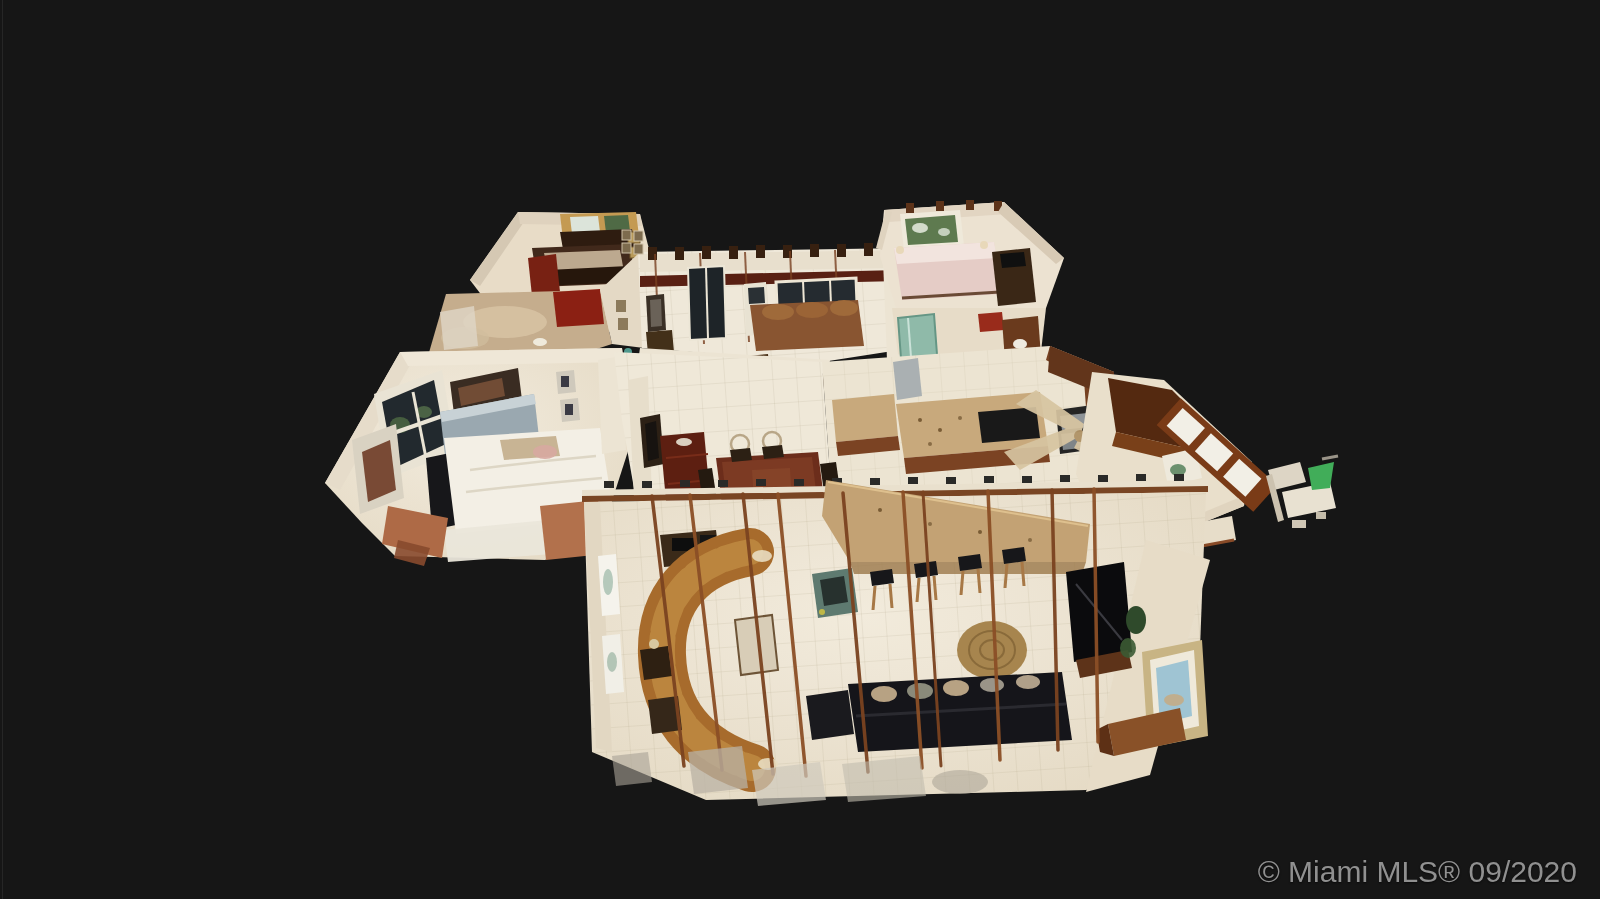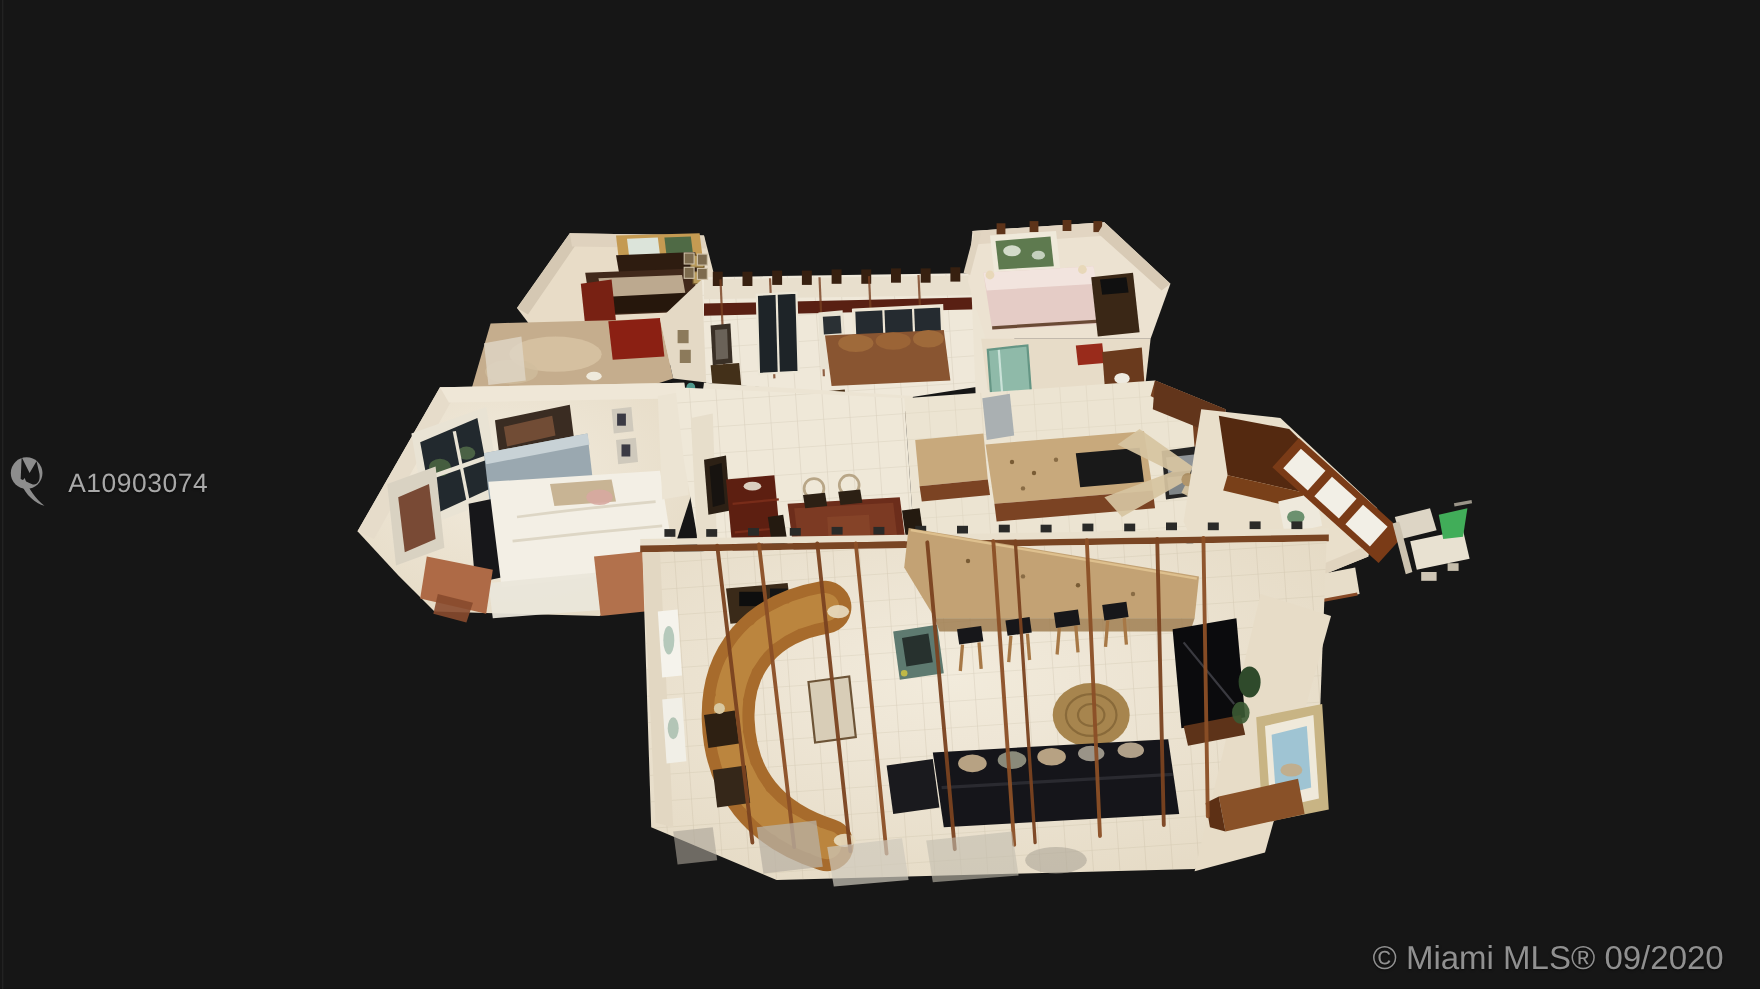--- a/index.html
+++ b/index.html
@@ -17,21 +17,21 @@
   }
   .scene{position:absolute;left:0;top:0;filter:blur(.35px) saturate(.97);}
   .watermark{
     position:absolute;left:8px;top:414px;display:flex;align-items:center;gap:18px;
     color:var(--watermark-gray);
   }
   .watermark .wm-id{
     font-size:24px;letter-spacing:.5px;text-shadow:0 1px 2px rgba(0,0,0,.6);
   }
   .copyright{
-    position:absolute;right:33px;top:855px;
+    position:absolute;right:23px;top:855px;
     font-size:30px;color:var(--copyright-gray);
     text-shadow:0 1px 2px rgba(0,0,0,.6);white-space:nowrap;
   }
 </style>
 </head>
 <body>
 
 <div class="stage">
 
   <svg class="scene" width="1600" height="899" viewBox="0 0 1600 899" aria-hidden="true">
@@ -402,24 +402,16 @@
       <g stroke="none">
         <polygon points="688,752 742,746 748,788 694,794" fill="#b9b2a4" opacity=".75"></polygon>
         <polygon points="752,770 820,762 826,800 758,806" fill="#cfc9bc" opacity=".7"></polygon>
         <polygon points="842,764 920,756 926,796 848,802" fill="#c2bcae" opacity=".6"></polygon>
         <ellipse cx="960" cy="782" rx="28" ry="12" fill="#ada698" opacity=".6"></ellipse>
         <polygon points="612,756 648,752 652,782 616,786" fill="#a8a296" opacity=".6"></polygon>
       </g>
     </g>
   </svg>
 
-  <div class="watermark">
-    <svg width="36" height="52" viewBox="0 0 40 56" aria-hidden="true">
-      <circle cx="18" cy="17" r="16" fill="#8d8d8d"></circle>
-      <path d="M13 1 L21 17 L28 5 L31 18 C32 26 28 30 23 28 L12 23 Z" fill="#161616"></path>
-      <path d="M16 22 C20 33 27 43 36 50 C27 48 17 39 12 27 Z" fill="#8d8d8d"></path>
-    </svg>
-    <span class="wm-id">A10903074</span>
-  </div>
 
   <div class="copyright">© Miami MLS® 09/2020</div>
 
 </div>
 
 </body></html>

